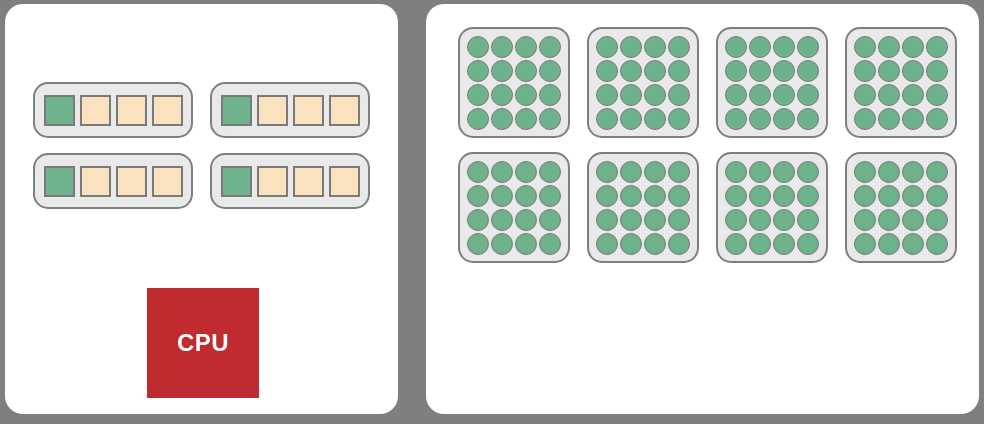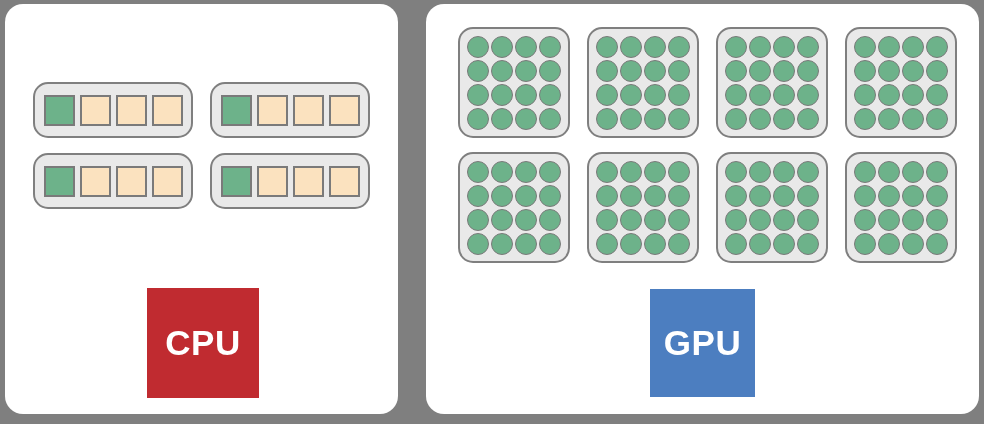--- a/index.html
+++ b/index.html
@@ -67,21 +67,21 @@
     width:22px;height:22px;border-radius:50%;
     background:var(--green,#6DB28A);
     border:1.5px solid var(--cell-border,#7A7A7A);
   }
 
   
   .chip-label{
     position:absolute;
     display:flex;align-items:center;justify-content:center;
     color:var(--label-text,#FFFFFF);
-    font-weight:700;font-size:35px;letter-spacing:0.5px;
+    font-weight:700;font-size:24px;letter-spacing:0.5px;
   }
   .cpu-chip{left:142px;top:284px;width:112px;height:110px;background:var(--cpu-red,#C02B30);}
   .gpu-chip{left:224px;top:285px;width:105px;height:108px;background:var(--gpu-blue,#4C7EC0);}
 </style>
 </head>
 <body>
 
 <div class="canvas">
 
   <section class="panel cpu-panel">
@@ -254,16 +254,15 @@
           <div class="gpu-cell"></div>
           <div class="gpu-cell"></div>
           <div class="gpu-cell"></div>
           <div class="gpu-cell"></div>
           <div class="gpu-cell"></div>
           <div class="gpu-cell"></div>
           <div class="gpu-cell"></div>
           <div class="gpu-cell"></div>
         </div>
       </div>
-    <div class="chip-label gpu-chip">GPU</div>
   </section>
 
 </div>
 
 </body></html>

